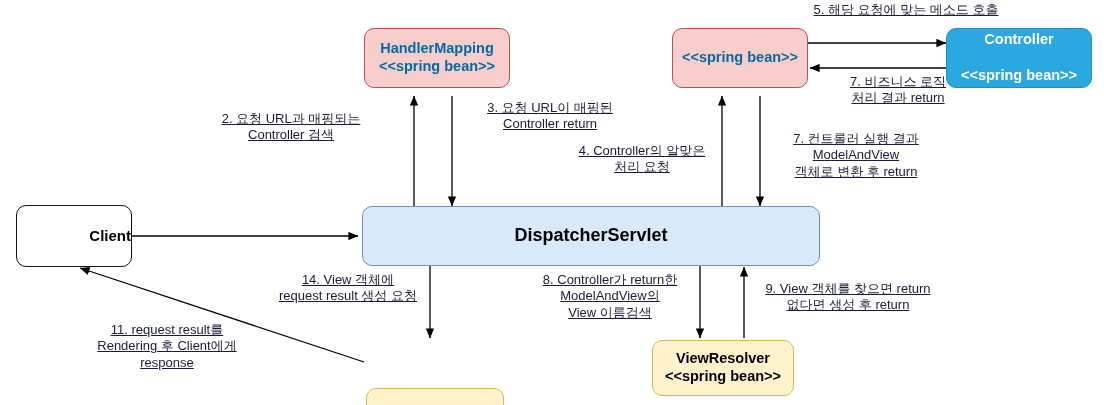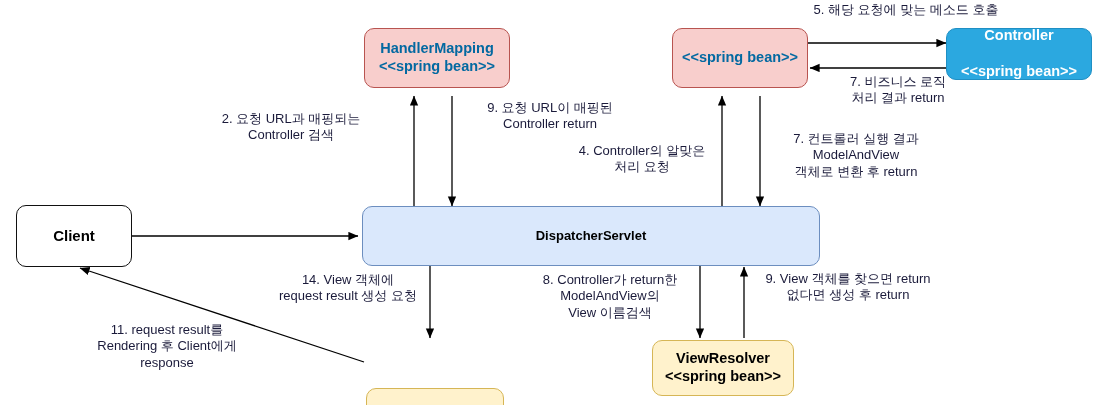--- a/index.html
+++ b/index.html
@@ -12,28 +12,28 @@
   svg.edges{position:absolute;left:0;top:0;width:1107px;height:405px;pointer-events:none;}
 
   .node{
     position:absolute;box-sizing:border-box;
     display:flex;flex-direction:column;align-items:center;justify-content:center;
     border-radius:10px;font-weight:bold;text-align:center;line-height:1.22;
   }
   .node .l1,.node .l2{display:block;white-space:nowrap;}
 
   .n-client{background:#ffffff;border:1.6px solid #111111;color:#000000;font-size:15px;}
-  .n-dispatcher{background:#dae8fc;border:1.4px solid #6c8ebf;color:#000000;font-size:13px;}
+  .n-dispatcher{background:#dae8fc;border:1.4px solid #6c8ebf;color:#000000;font-size:18px;}
   .n-pink{background:#f8cecc;border:1.5px solid #b85450;color:#0369a1;font-size:14.5px;}
   .n-controller{background:#2ba8e0;border:1.4px solid #1f8fc4;color:#ffffff;font-size:14.5px;}
   .n-yellow{background:#fff2cc;border:1.5px solid #d6b656;color:#000000;font-size:14.5px;}
 
   .lbl{
     position:absolute;color:#1a1a3a;font-size:13px;line-height:1.25;
-    text-align:center;white-space:pre;font-weight:normal;
+    text-align:center;white-space:pre;font-weight:normal;text-decoration:underline;
   }
 </style>
 </head>
 <body>
 
 <div id="stage">
 
   <svg class="edges" viewBox="0 0 1107 405" xmlns="http://www.w3.org/2000/svg">
     <defs>
       <marker id="ah" markerWidth="9" markerHeight="9" refX="7.4" refY="3.2" orient="auto" markerUnits="strokeWidth">
@@ -79,75 +79,75 @@
 
     <g>
       <path d="M430,265 L430,338" stroke="#000000" stroke-width="1.3" fill="none" marker-end="url(#ah)"></path>
     </g>
 
     <g>
       <path d="M364,362 L80,268" stroke="#000000" stroke-width="1.3" fill="none" marker-end="url(#ah)"></path>
     </g>
   </svg>
 
-  <div class="node n-client" style="left:16px;top:205px;width:116px;height:62px;">
+  <div class="node n-client" style="left:16px;top:205px;width:116px;height:62px;align-items:flex-end;">
     <span class="l1">Client</span>
   </div>
 
   <div class="node n-dispatcher" style="left:362px;top:206px;width:458px;height:60px;">
     <span class="l1">DispatcherServlet</span>
   </div>
 
   <div class="node n-pink" style="left:364px;top:28px;width:146px;height:60px;">
     <span class="l1">HandlerMapping</span>
     <span class="l2">&lt;&lt;spring bean&gt;&gt;</span>
   </div>
 
   <div class="node n-pink" style="left:672px;top:28px;width:136px;height:60px;">
     <span class="l2">&lt;&lt;spring bean&gt;&gt;</span>
   </div>
 
-  <div class="node n-controller" style="left:946px;top:28px;width:146px;height:52px;gap:18px;">
+  <div class="node n-controller" style="left:946px;top:28px;width:146px;height:60px;gap:18px;">
     <span class="l1">Controller</span>
     <span class="l2">&lt;&lt;spring bean&gt;&gt;</span>
   </div>
 
   <div class="node n-yellow" style="left:366px;top:340px;width:138px;height:60px;margin-top:48px;">
     <span class="l1">View</span>
   </div>
 
   <div class="node n-yellow" style="left:652px;top:340px;width:142px;height:56px;">
     <span class="l1">ViewResolver</span>
     <span class="l2">&lt;&lt;spring bean&gt;&gt;</span>
   </div>
 
 
   <div class="lbl" style="left:196px;top:111px;width:190px;">2. 요청 URL과 매핑되는
 Controller 검색</div>
 
-  <div class="lbl" style="left:460px;top:100px;width:180px;">9. 요청 URL이 매핑된
+  <div class="lbl" style="left:460px;top:100px;width:180px;">3. 요청 URL이 매핑된
 Controller return</div>
 
   <div class="lbl" style="left:562px;top:143px;width:160px;">4. Controller의 알맞은
 처리 요청</div>
 
   <div class="lbl" style="left:766px;top:2px;width:280px;">5. 해당 요청에 맞는 메소드 호출</div>
 
   <div class="lbl" style="left:818px;top:74px;width:160px;">7. 비즈니스 로직
 처리 결과 return</div>
 
   <div class="lbl" style="left:766px;top:131px;width:180px;">7. 컨트롤러 실행 결과
 ModelAndView
 객체로 변환 후 return</div>
 
   <div class="lbl" style="left:520px;top:272px;width:180px;">8. Controller가 return한
 ModelAndView의
 View 이름검색</div>
 
-  <div class="lbl" style="left:748px;top:271px;width:200px;">9. View 객체를 찾으면 return
+  <div class="lbl" style="left:748px;top:281px;width:200px;">9. View 객체를 찾으면 return
 없다면 생성 후 return</div>
 
   <div class="lbl" style="left:248px;top:272px;width:200px;">14. View 객체에
 request result 생성 요청</div>
 
   <div class="lbl" style="left:62px;top:322px;width:210px;">11. request result를
 Rendering 후 Client에게
 response</div>
 
 </div>

